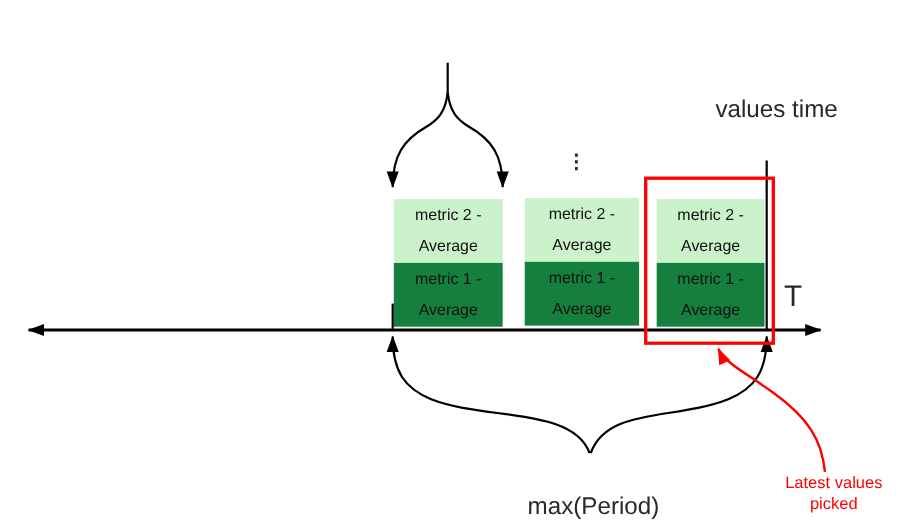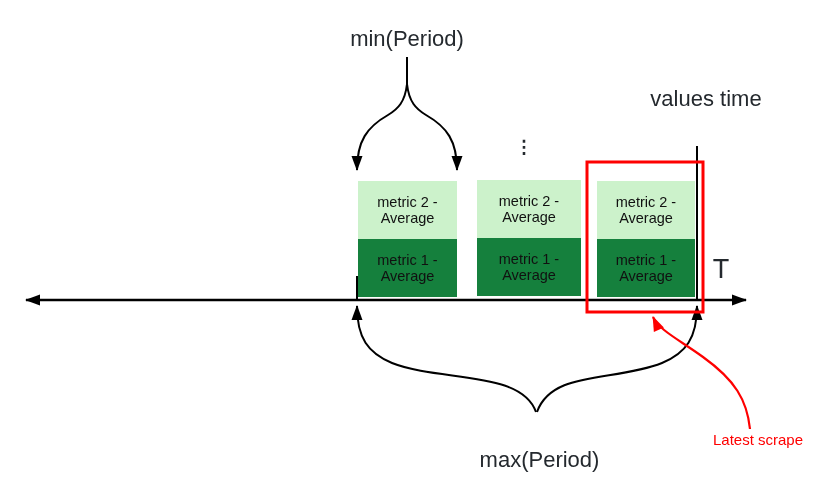--- a/index.html
+++ b/index.html
@@ -31,21 +31,21 @@
     text-align:center;font-weight:500;
   }
   .group{position:absolute;display:flex;flex-direction:column;z-index:1;}
   .g1{left:358px;top:181px;width:99px;}
   .g2{left:477px;top:180px;width:104px;}
   .g3{left:597px;top:181px;width:98px;}
   .cell{
     height:58px;
     display:flex;align-items:center;justify-content:center;
     text-align:center;
-    font-size:14.5px;line-height:16px;color:#111111;
+    font-size:14.5px;line-height:28px;color:#111111;
     padding:0 6px;box-sizing:border-box;
   }
   .metric2{background:#ccf2cb;}
   .metric1{background:#15803d;}
   svg{z-index:2;}
   .toplabels{z-index:3;}
 </style>
 </head>
 <body>
 
@@ -85,29 +85,29 @@
     <path d="M407,84 C409,102 416,109 426,115 C447,127 457,141 457,170" stroke="#000000" stroke-width="2" fill="none" marker-end="url(#arrB)"></path>
 
     <path d="M357,306 C357,338 368,353 392,363 C440,382 521,370 536,412" stroke="#000000" stroke-width="2" fill="none" marker-start="url(#arrB)"></path>
     <path d="M697,306 C697,338 686,353 662,363 C614,382 552,370 537,412" stroke="#000000" stroke-width="2" fill="none" marker-start="url(#arrB)"></path>
 
     <rect x="587" y="162" width="116" height="150" fill="none" stroke="#fe0000" stroke-width="3"></rect>
 
     <path d="M750,429 C747,400 735,380 703,357 C678,339 659,330 653,317" stroke="#fe0000" stroke-width="2.2" fill="none" marker-end="url(#arrR)"></path>
   </svg>
 
-  <div class="label min-period toplabels">min(Period)</div>
 
   <div class="label alloy toplabels">
     <div>values time</div>
   </div>
 
   <div class="label ellipsis toplabels">⋮</div>
 
   <div class="label axis-t toplabels">T</div>
 
   <div class="label max-period toplabels">max(Period)</div>
 
   <div class="latest toplabels">
-    <div>Latest scrape</div>
+    <div>Latest values</div>
+    <div>picked</div>
   </div>
 
 </div>
 
 </body></html>

